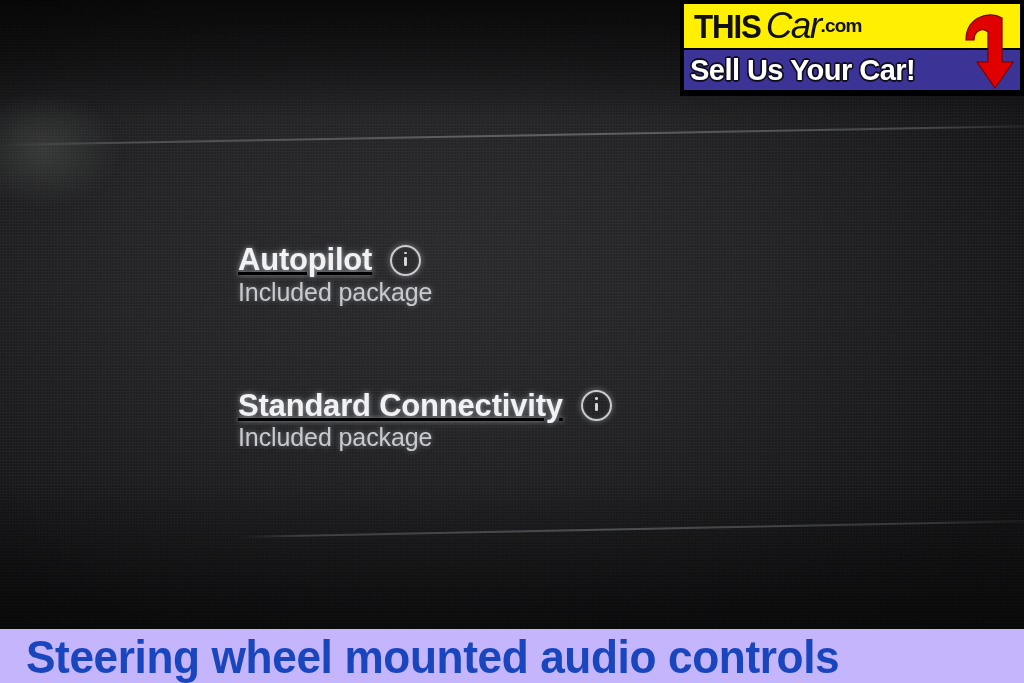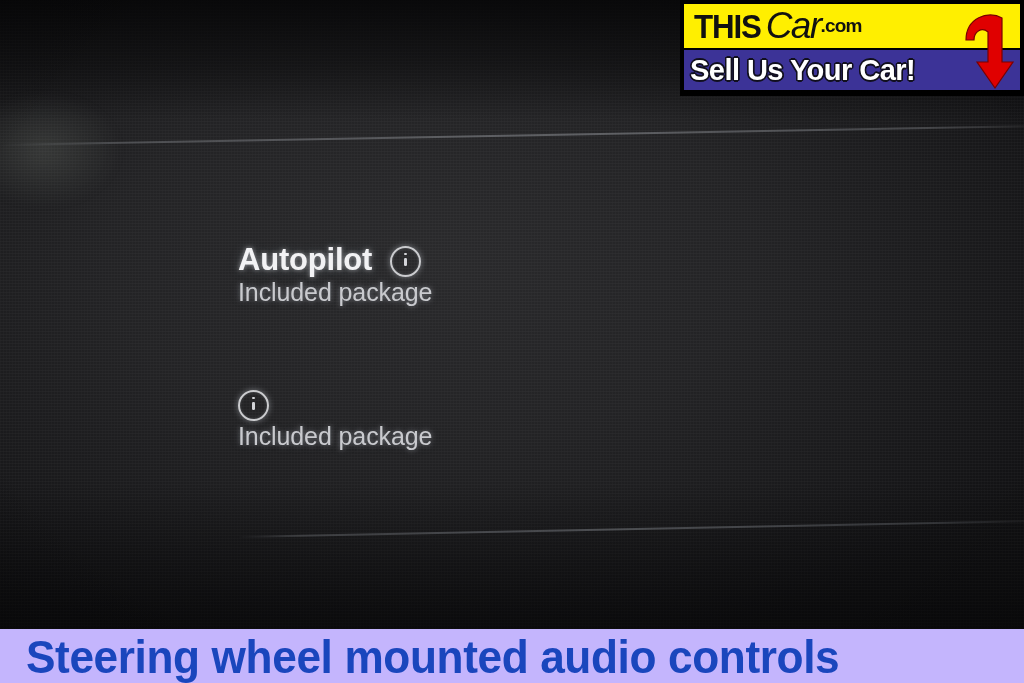--- a/index.html
+++ b/index.html
@@ -104,22 +104,23 @@
     position: absolute;
     left: 238px;
     top: 244px;
     width: 700px;
   }
   .option-row { position: relative; }
   .option-row.second { margin-top: 83px; }
 
   .option-title-line {
     display: flex;
-    align-items: flex-end;
+    align-items: center;
     gap: 18px;
+    text-decoration: underline;
   }
   .option-title {
     color: #f2f2f4;
     font-size: 31px;
     font-weight: bold;
     letter-spacing: -0.2px;
     line-height: 1.05;
     text-shadow: 0 0 5px rgba(230,233,240,0.55), 0 0 13px rgba(190,200,215,0.22);
     white-space: nowrap;
   }
@@ -316,20 +317,21 @@
     <div class="option-row">
       <div class="option-title-line">
         <span class="option-title">Autopilot</span>
         <span class="info-icon"></span>
       </div>
       <div class="option-sub">Included package</div>
     </div>
 
     <div class="option-row second">
       <div class="option-title-line">
+        <span class="option-title">Standard Connectivity</span>
         <span class="info-icon"></span>
       </div>
       <div class="option-sub">Included package</div>
     </div>
 
   </div>
 
   <div class="watermark">
     <div class="wm-yellow"></div>
     <div class="wm-purple"></div>

